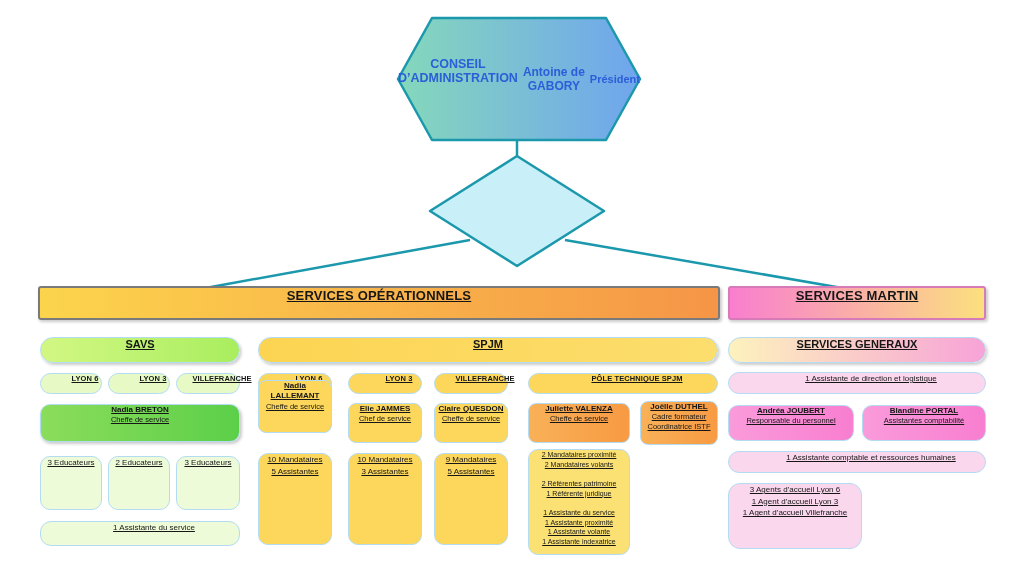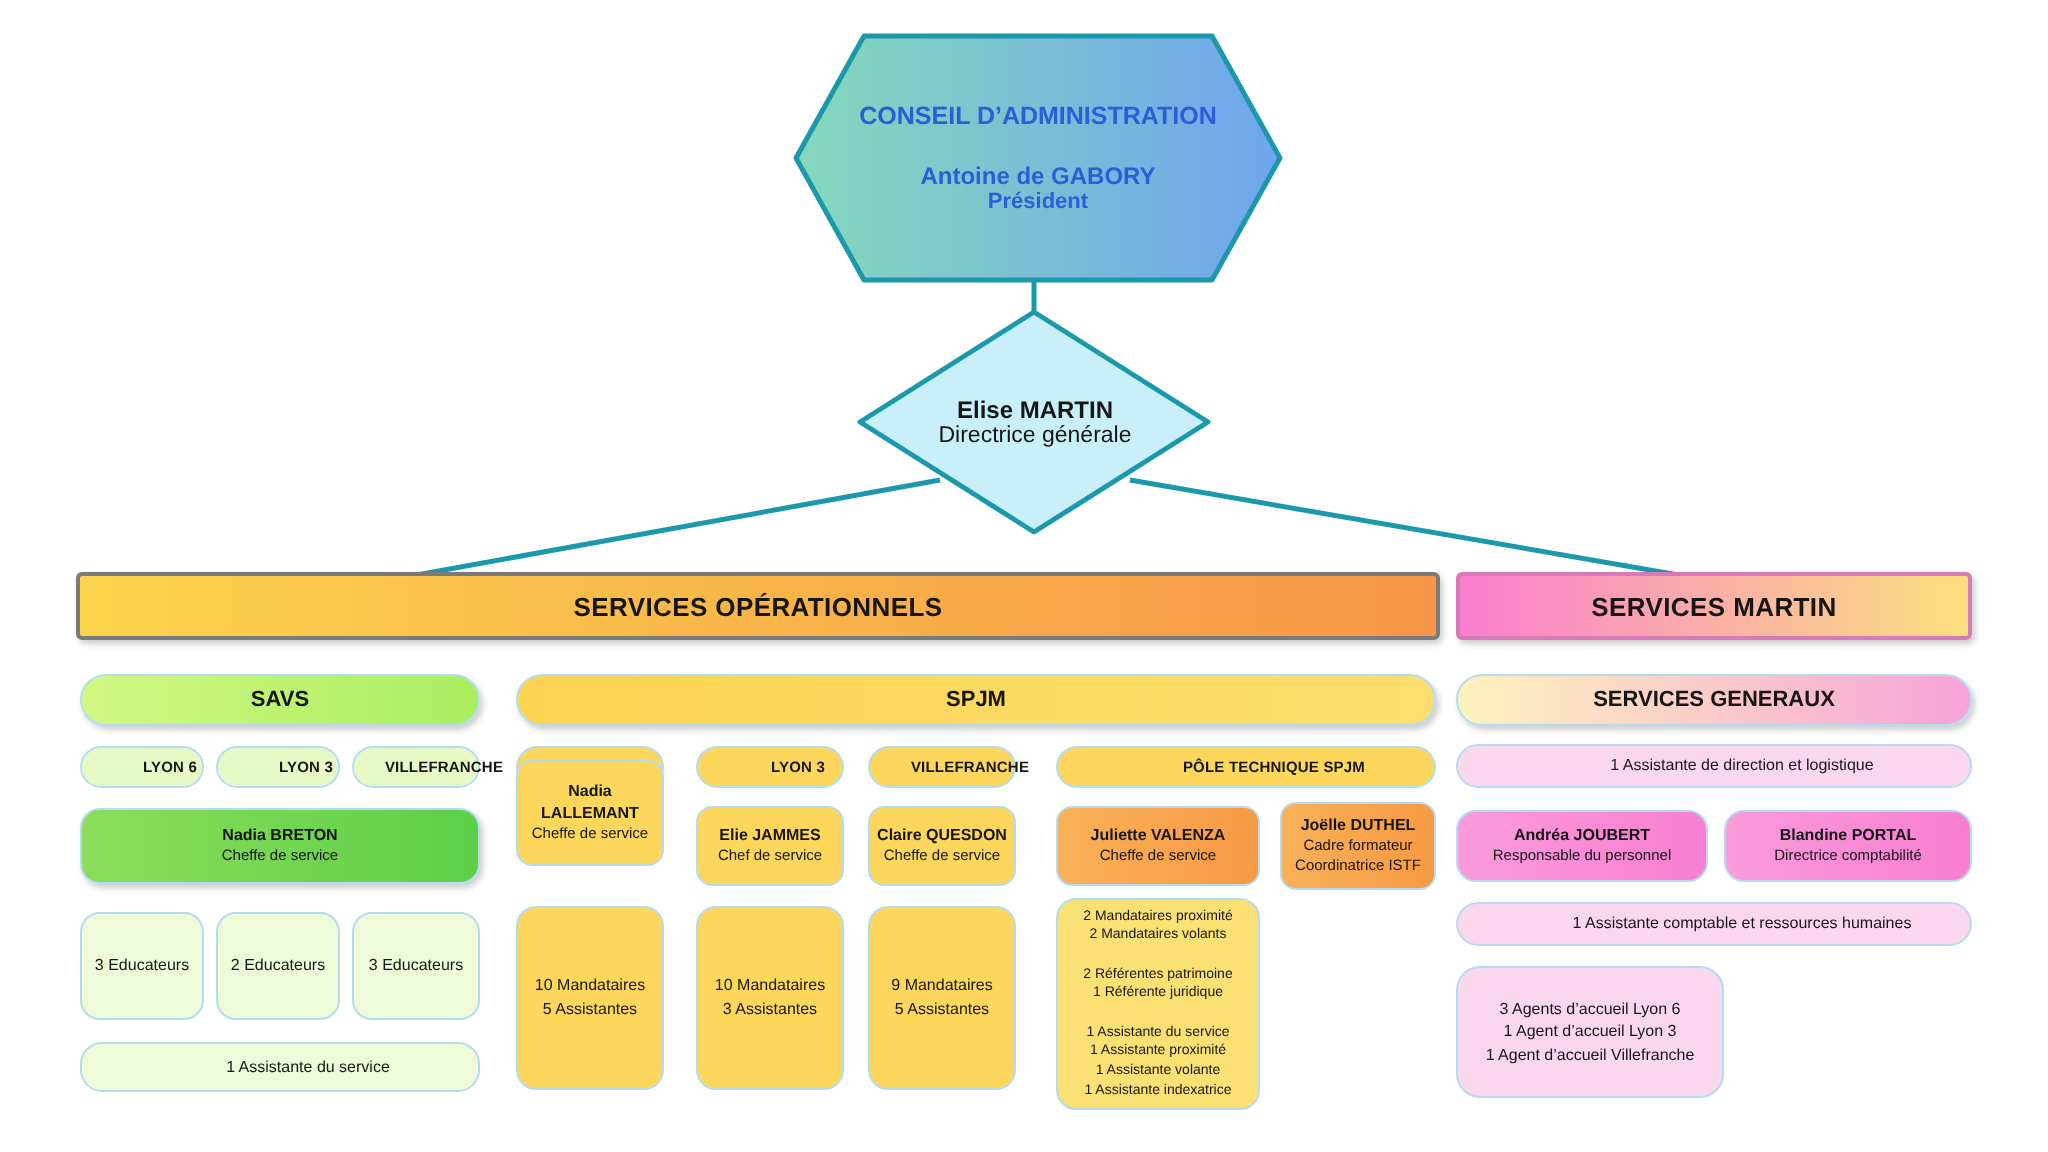--- a/index.html
+++ b/index.html
@@ -1,20 +1,20 @@
 <!DOCTYPE html>
 <html><head>
 <meta charset="utf-8">
 <style>
   * { margin:0; padding:0; box-sizing:border-box; }
   body { font-family:"Liberation Sans",sans-serif; background:#ffffff; }
   .canvas { position:relative; width:1024px; height:576px; background:#ffffff; overflow:hidden; }
   .abs { position:absolute; }
-  .box { position:absolute; display:flex; flex-direction:column; align-items:center; justify-content:center;
-         text-align:center; color:#161616; }
+  .box { position:absolute; display:flex; flex-direction:column; align-items:center; justify-content:flex-start;
+         text-align:center; color:#161616;text-decoration:underline; }
   .shadow { box-shadow:1.5px 2px 3px rgba(0,0,0,.20); }
   .lblue { border:1px solid #b3dcf2; }
   .pre { white-space:pre-line; }
 
   .banner { font-weight:bold; font-size:13px; letter-spacing:.2px; border-radius:3px; }
   .banner-op  { background:linear-gradient(90deg,#fcd44c,#f59547); border:2px solid #7a7a7a; }
   .banner-sup { background:linear-gradient(90deg,#f97ecf,#fbe07e); border:2px solid #d67ab8; }
 
   .hdr { font-weight:bold; font-size:11px; border-radius:13px; }
   .savs-hdr { background:linear-gradient(90deg,#d2f783,#a9ee5f); }
@@ -33,21 +33,21 @@
   .pink-box    { background:linear-gradient(90deg,#fa9bdb,#f87ed0); }
   .pink-light  { background:#fbd7ee; }
 
   .nm { font-weight:bold; font-size:8px; line-height:1.3; }
   .rl { font-size:7.5px; line-height:1.3; }
   .t8 { font-size:8px; line-height:1.45; }
   .t7 { font-size:7px; line-height:1.38; }
   .r8 { border-radius:8px; } .r10 { border-radius:10px; } .r12 { border-radius:12px; }
 
   .hex-text { position:absolute; left:398px; top:18px; width:242px; height:122px; display:flex;
-              flex-direction:column; align-items:center; justify-content:center; text-align:center;
+              flex-direction:row; align-items:center; justify-content:center; text-align:center;
               color:#2b5ed8; font-weight:bold; }
   .hex-title { font-size:12.5px; margin-bottom:16px; }
   .hex-name  { font-size:12px; }
   .hex-role  { font-size:11px; }
 
   .dia-text { position:absolute; left:430px; top:156px; width:175px; height:110px; display:flex;
               flex-direction:column; align-items:center; justify-content:center; text-align:center; color:#161616; }
   .dia-name { font-weight:bold; font-size:12px; }
   .dia-role { font-size:11.5px; }
 </style>
@@ -69,24 +69,20 @@
     <polygon points="432,18 606,18 640,79 606,140 432,140 398,79" fill="url(#hexGrad)" stroke="#1b98ac" stroke-width="2.5" stroke-linejoin="round"></polygon>
     <polygon points="517,156 604,211 517,266 430,211" fill="#c9f0f8" stroke="#1b98ac" stroke-width="2.5" stroke-linejoin="round"></polygon>
   </svg>
 
   <div class="hex-text">
     <div class="hex-title">CONSEIL D’ADMINISTRATION</div>
     <div class="hex-name">Antoine de GABORY</div>
     <div class="hex-role">Président</div>
   </div>
 
-  <div class="dia-text">
-    <div class="dia-name">Elise MARTIN</div>
-    <div class="dia-role">Directrice générale</div>
-  </div>
 
   <div class="box banner banner-op shadow" style="left:38px;top:286px;width:682px;height:34px">
     <span>SERVICES OPÉRATIONNELS</span>
   </div>
   <div class="box banner banner-sup shadow" style="left:728px;top:286px;width:258px;height:34px">
     <span>SERVICES MARTIN</span>
   </div>
 
   <div class="box hdr savs-hdr lblue shadow" style="left:40px;top:337px;width:200px;height:26px">
     <span>SAVS</span>
@@ -185,21 +181,21 @@
   </div>
   <div class="box pill pink-light lblue t8" style="left:728px;top:372px;width:258px;height:22px">
     <span>1 Assistante de direction et logistique</span>
   </div>
   <div class="box pink-box r10 lblue" style="left:728px;top:405px;width:126px;height:36px">
     <div class="nm">Andréa JOUBERT</div>
     <div class="rl">Responsable du personnel</div>
   </div>
   <div class="box pink-box r10 lblue" style="left:862px;top:405px;width:124px;height:36px">
     <div class="nm">Blandine PORTAL</div>
-    <div class="rl">Directrice comptabilité</div>
+    <div class="rl">Assistantes comptabilité</div>
   </div>
   <div class="box pill pink-light lblue t8" style="left:728px;top:451px;width:258px;height:22px">
     <span>1 Assistante comptable et ressources humaines</span>
   </div>
   <div class="box pink-light r12 lblue t8" style="left:728px;top:483px;width:134px;height:66px">
     <span class="pre">3 Agents d’accueil Lyon 6
 1 Agent d’accueil Lyon 3
 1 Agent d’accueil Villefranche</span>
   </div>
 

